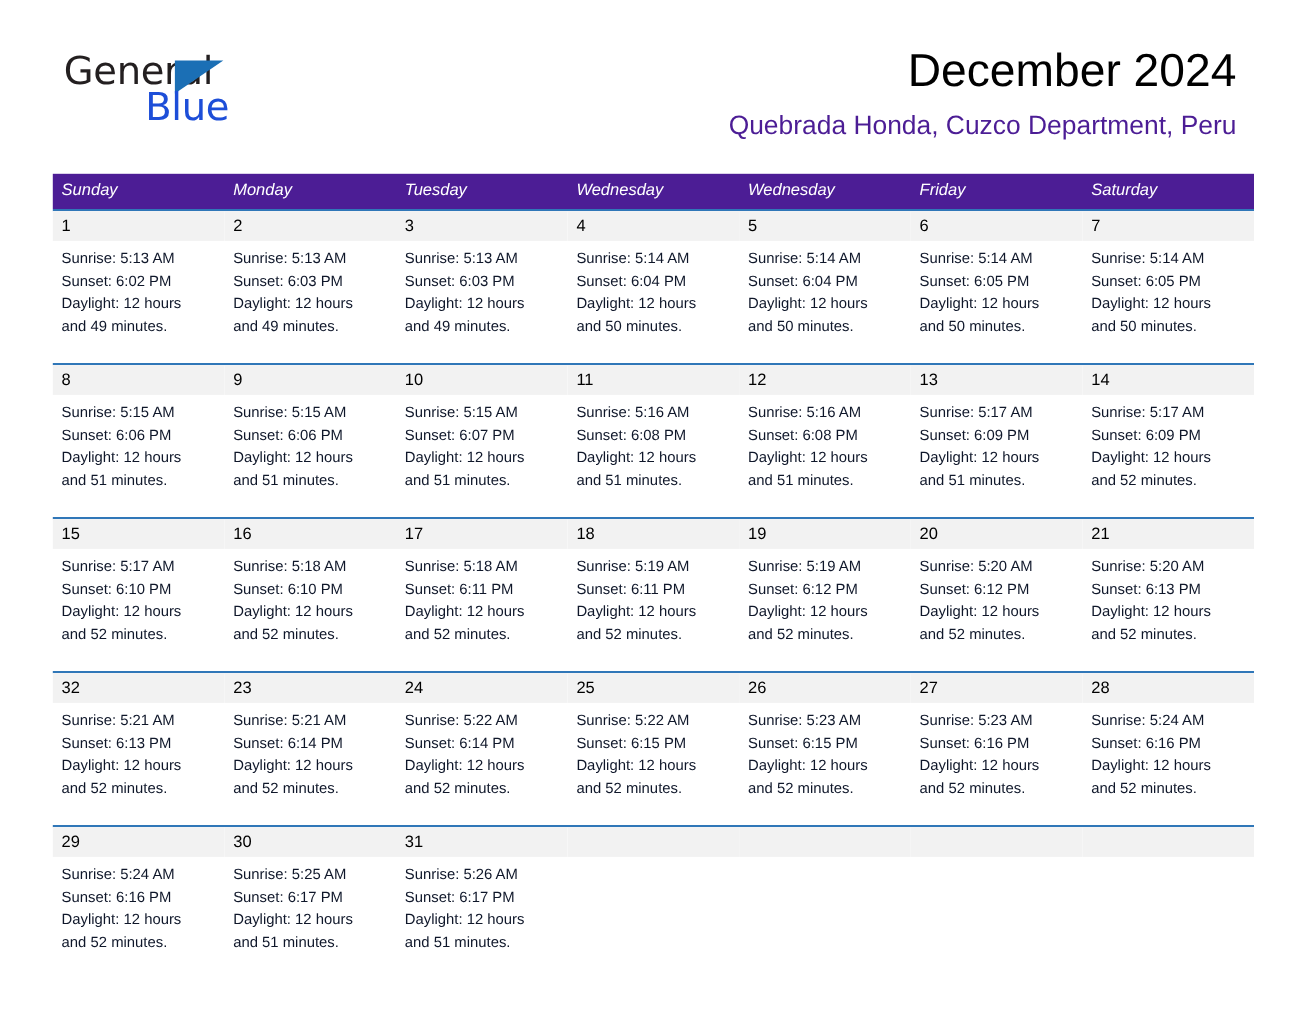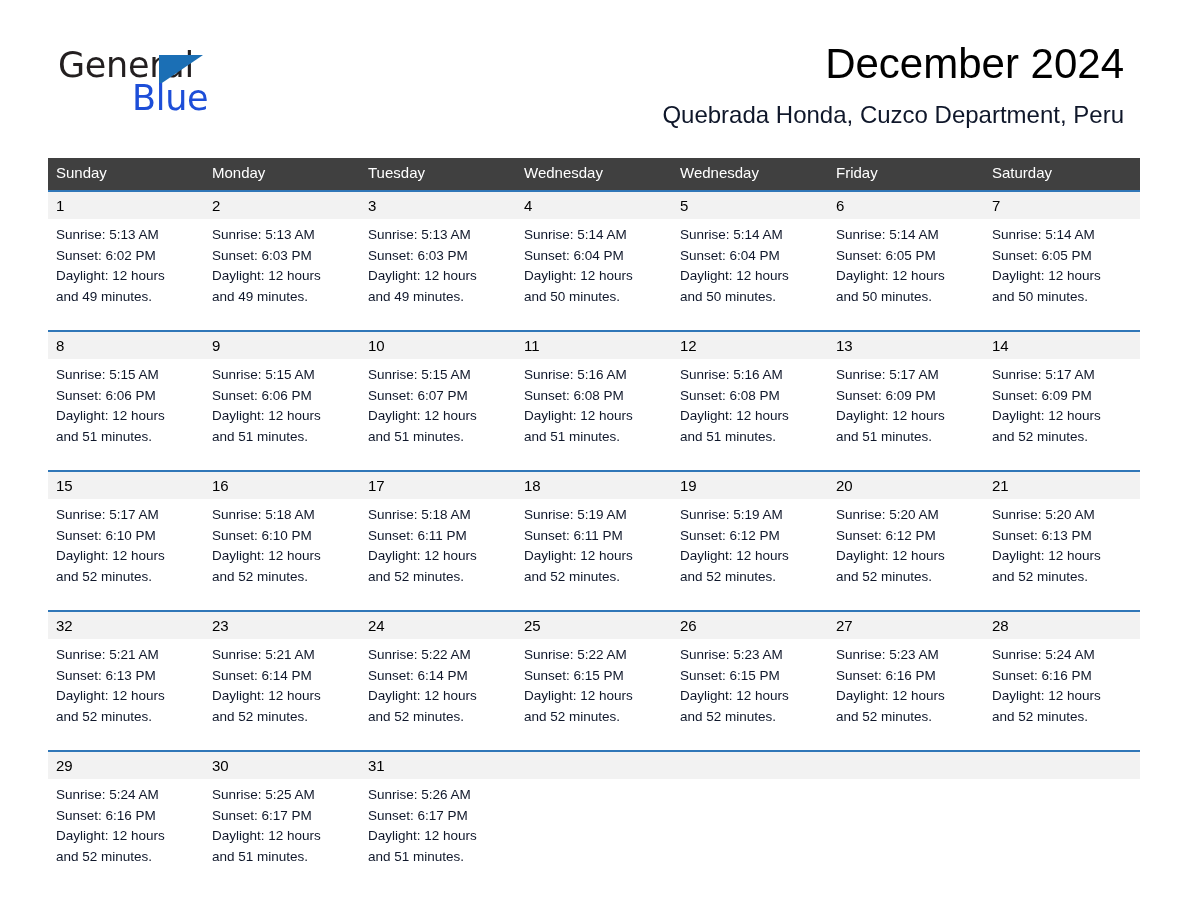--- a/index.html
+++ b/index.html
@@ -74,35 +74,36 @@
   .cal-title {
     font-size: 42px;
     line-height: 52px;
     color: #000000;
     white-space: nowrap;
   }
   .cal-subtitle {
     margin-top: 10px;
     font-size: 24px;
     line-height: 30px;
-    color: #0f172a;
+    color: #4c1d95;
     white-space: nowrap;
   }
 
   
   .calendar {
     position: absolute;
     left: 48px;
     top: 158px;
     width: 1092px;
   }
   .weekdays {
     display: flex;
     width: 100%;
-    background: #404040;
+    background: #4c1d95;
+    font-style: italic;
   }
   .weekday {
     flex: 1 1 0;
     min-width: 0;
     box-sizing: border-box;
     padding: 6px 0 8px 8px;
     color: #ffffff;
     font-size: 15px;
     line-height: 18px;
     white-space: nowrap;

